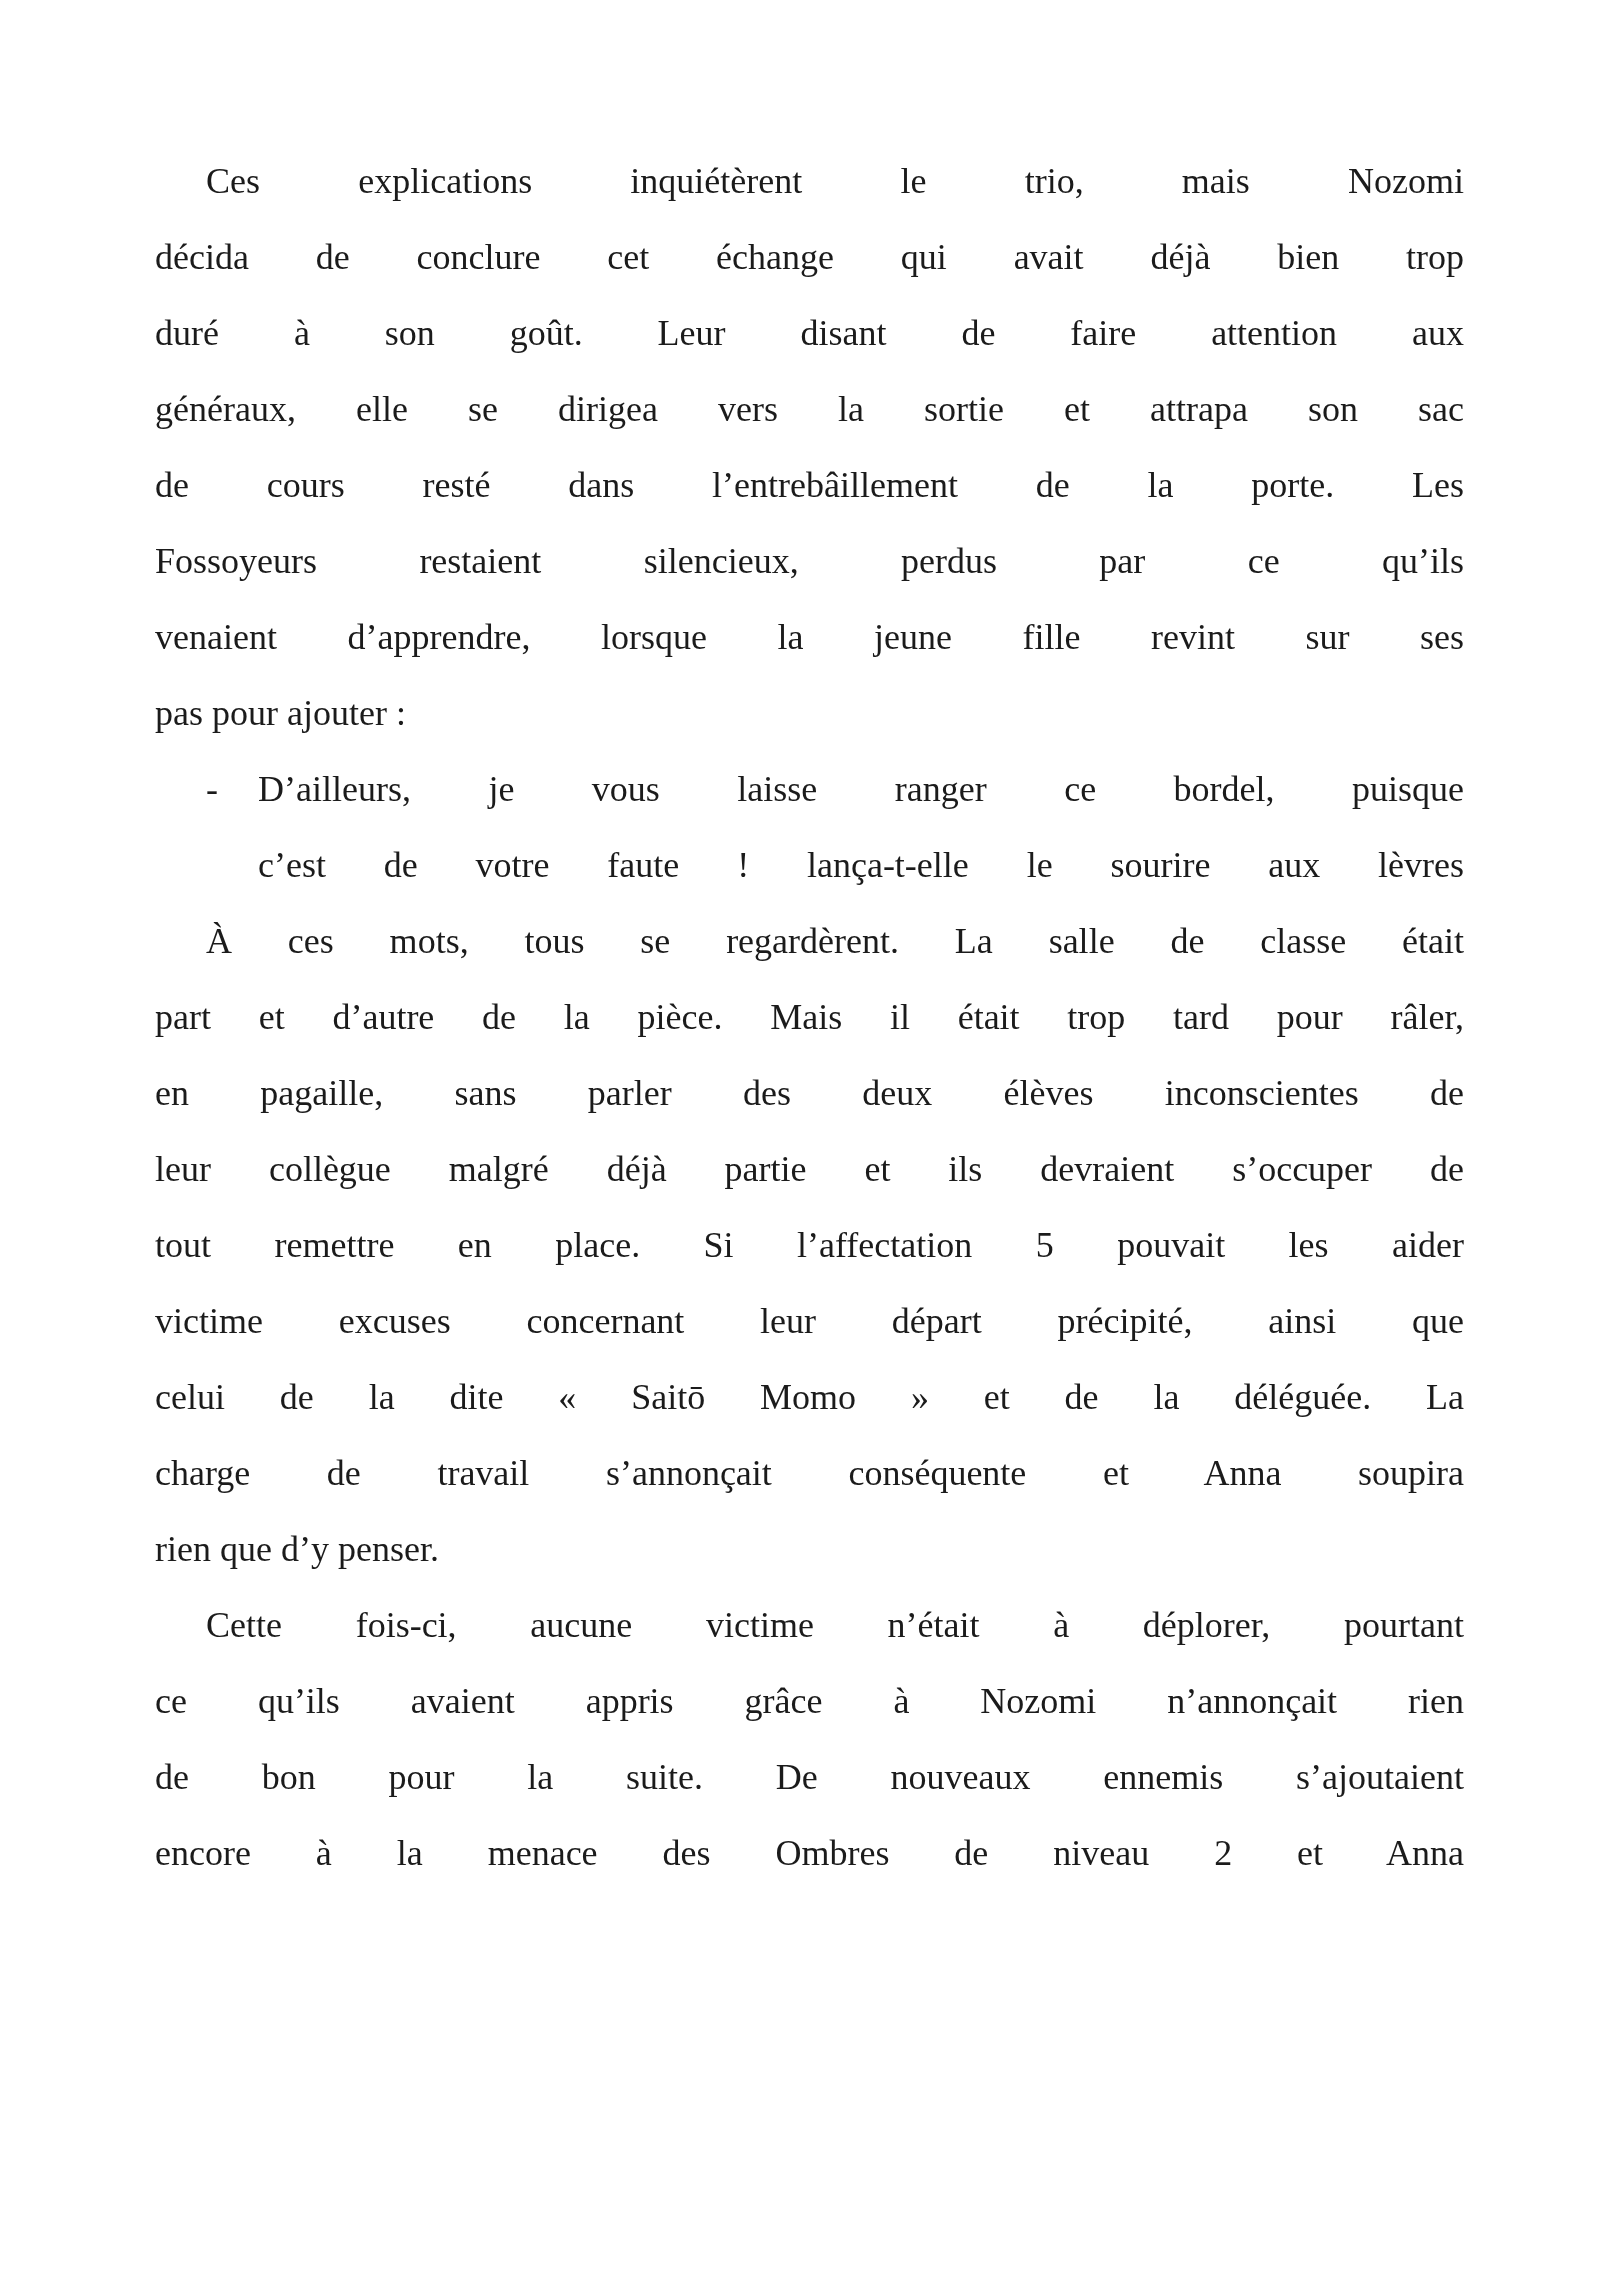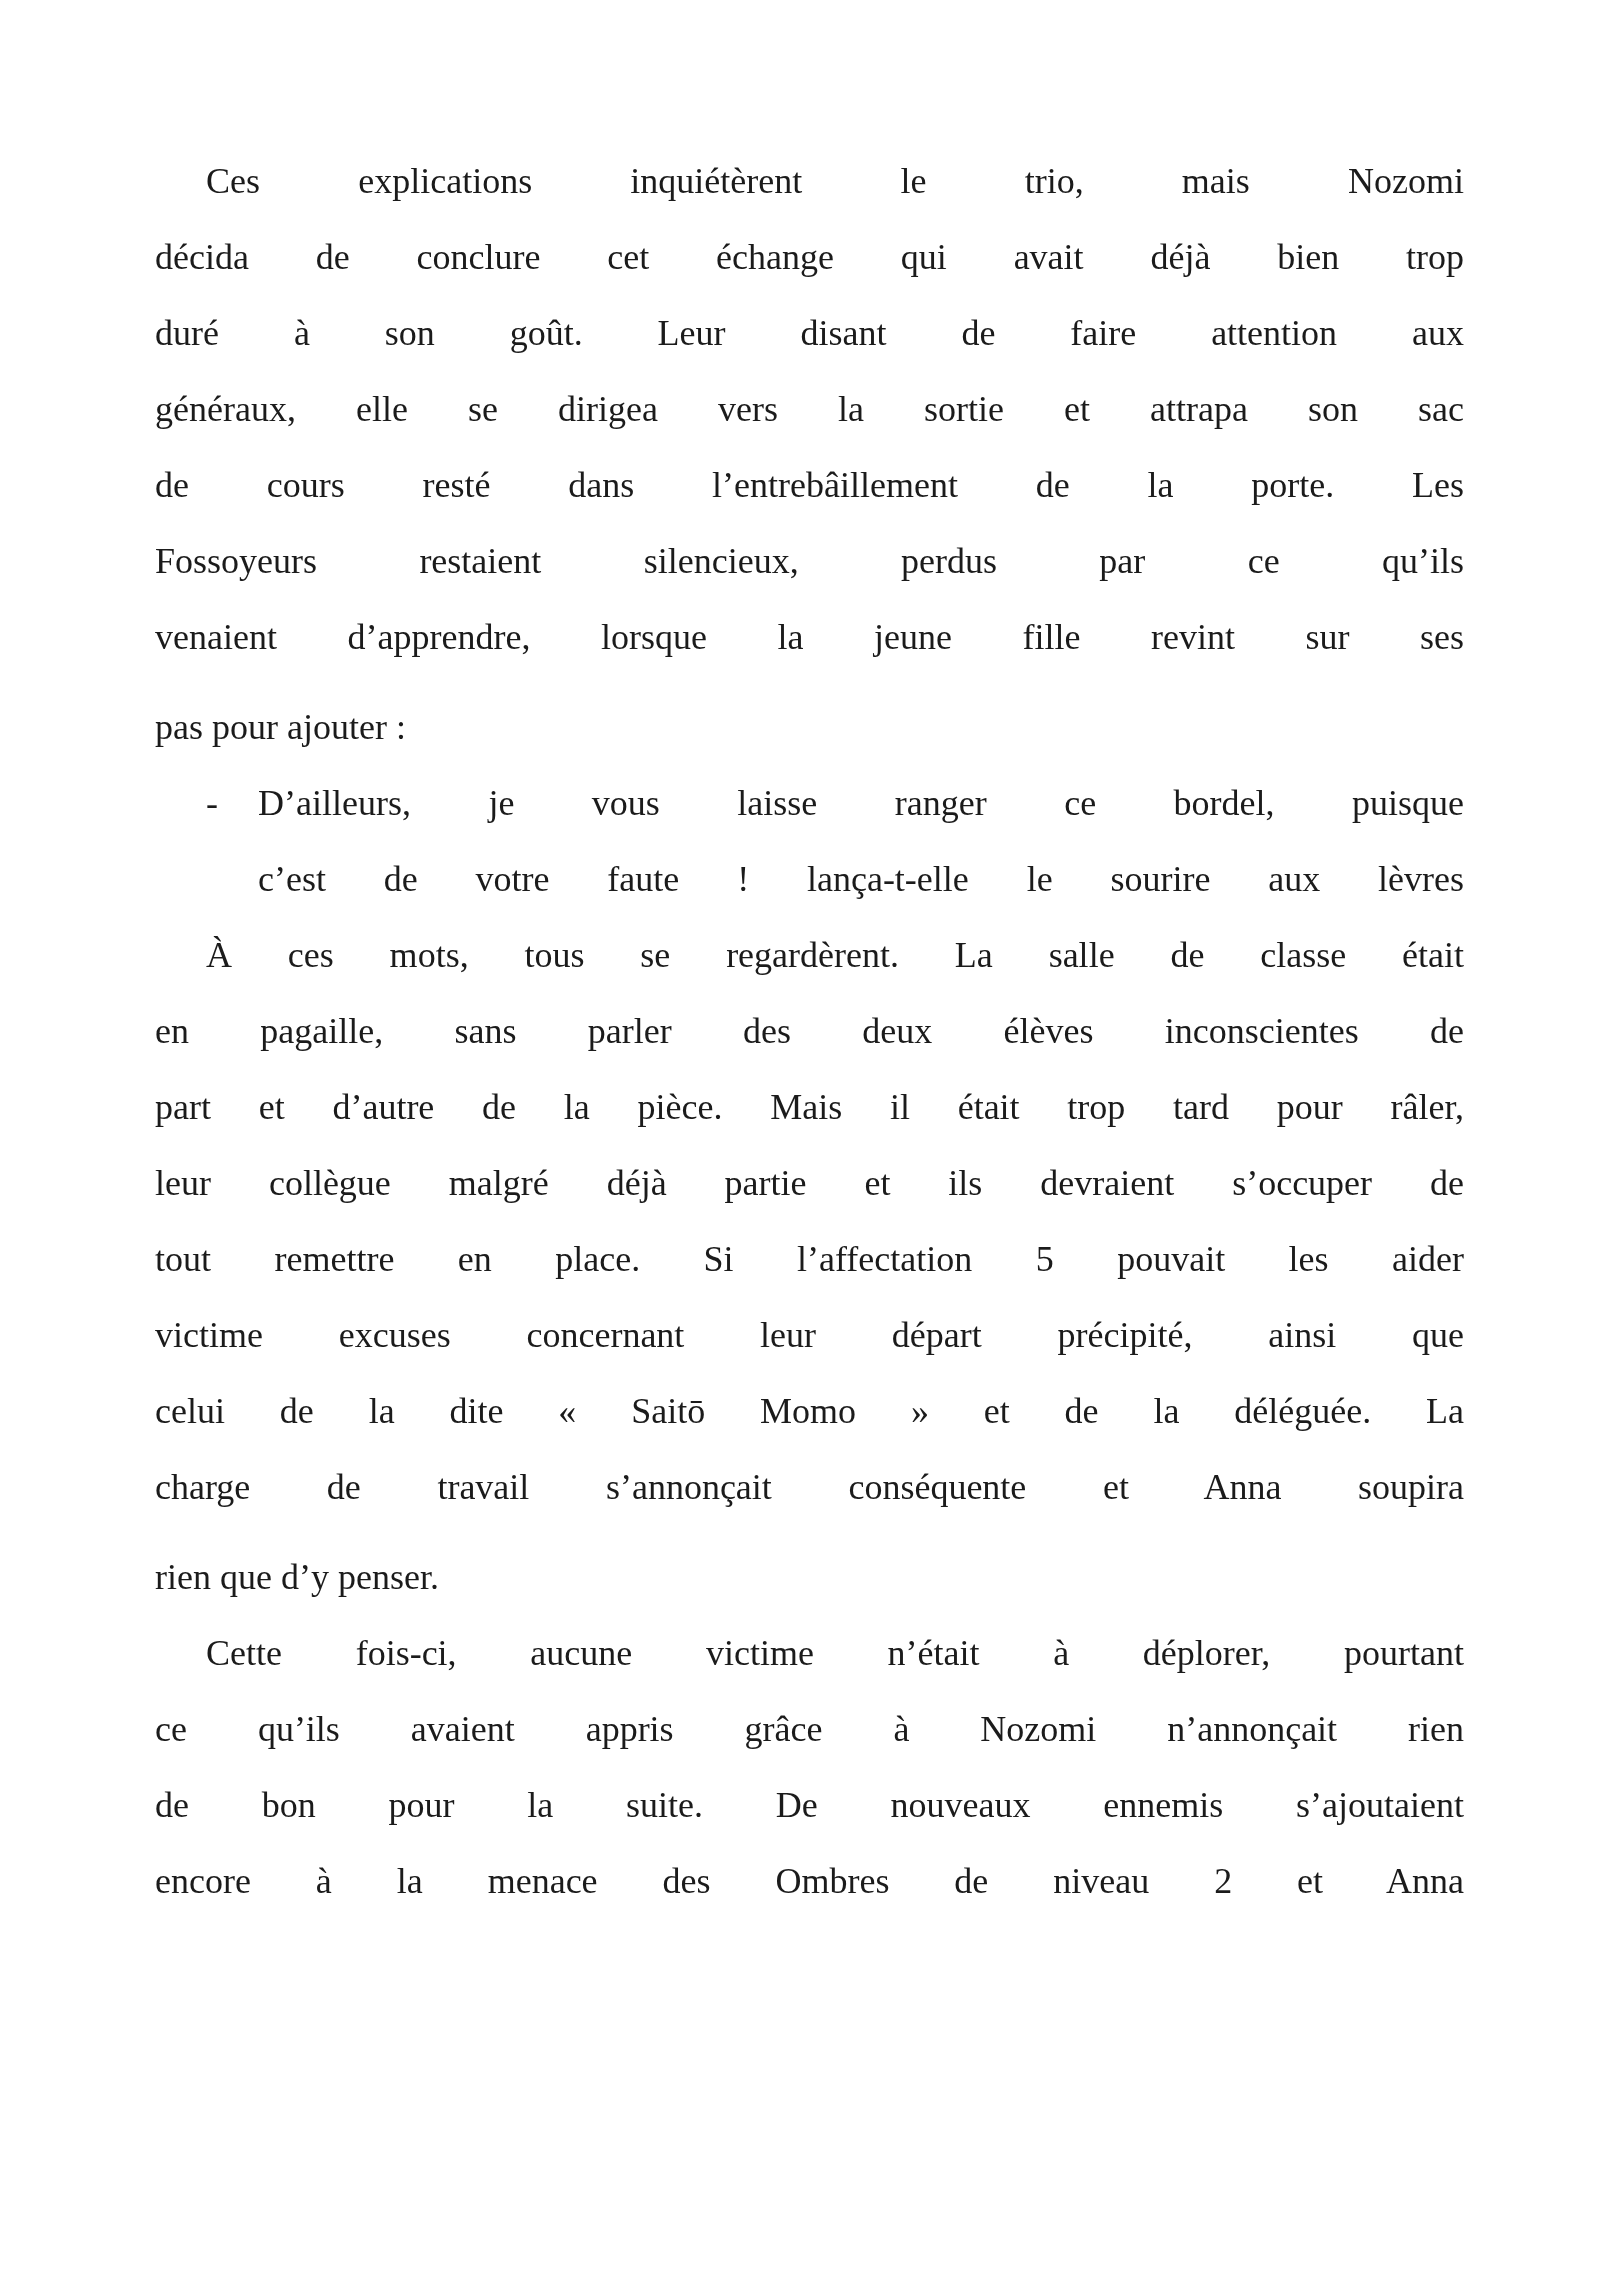--- a/index.html
+++ b/index.html
@@ -22,21 +22,20 @@
     font-size: 36px;
     line-height: 76px;
     color: #1b1b1b;
   }
   .line {
     text-align: justify;
     text-align-last: justify;
   }
   .line.endline {
     text-align-last: left;
-    margin-top: 14px;
   }
   .line.p-first {
     padding-left: 51px;
   }
   .line.d-first {
     padding-left: 51px;
   }
   .line.d-cont {
     padding-left: 103px;
   }
@@ -53,22 +52,22 @@
     <div class="line">décida de conclure cet échange qui avait déjà bien trop</div>
     <div class="line">duré à son goût. Leur disant de faire attention aux</div>
     <div class="line">généraux, elle se dirigea vers la sortie et attrapa son sac</div>
     <div class="line">de cours resté dans l’entrebâillement de la porte. Les</div>
     <div class="line">Fossoyeurs restaient silencieux, perdus par ce qu’ils</div>
     <div class="line">venaient d’apprendre, lorsque la jeune fille revint sur ses</div>
     <div class="line endline">pas pour ajouter :</div>
     <div class="line d-first"><span class="marker">-</span>D’ailleurs, je vous laisse ranger ce bordel, puisque</div>
     <div class="line d-cont">c’est de votre faute ! lança-t-elle le sourire aux lèvres</div>
     <div class="line p-first">À ces mots, tous se regardèrent. La salle de classe était</div>
+    <div class="line">part et d’autre de la pièce. Mais il était trop tard pour râler,</div>
     <div class="line">en pagaille, sans parler des deux élèves inconscientes de</div>
-    <div class="line">part et d’autre de la pièce. Mais il était trop tard pour râler,</div>
     <div class="line">leur collègue malgré déjà partie et ils devraient s’occuper de</div>
     <div class="line">tout remettre en place. Si l’affectation 5 pouvait les aider</div>
     <div class="line">victime excuses concernant leur départ précipité, ainsi que</div>
     <div class="line">celui de la dite « Saitō Momo » et de la déléguée. La</div>
     <div class="line">charge de travail s’annonçait conséquente et Anna soupira</div>
     <div class="line endline">rien que d’y penser.</div>
     <div class="line p-first">Cette fois-ci, aucune victime n’était à déplorer, pourtant</div>
     <div class="line">ce qu’ils avaient appris grâce à Nozomi n’annonçait rien</div>
     <div class="line">de bon pour la suite. De nouveaux ennemis s’ajoutaient</div>
     <div class="line">encore à la menace des Ombres de niveau 2 et Anna</div>

